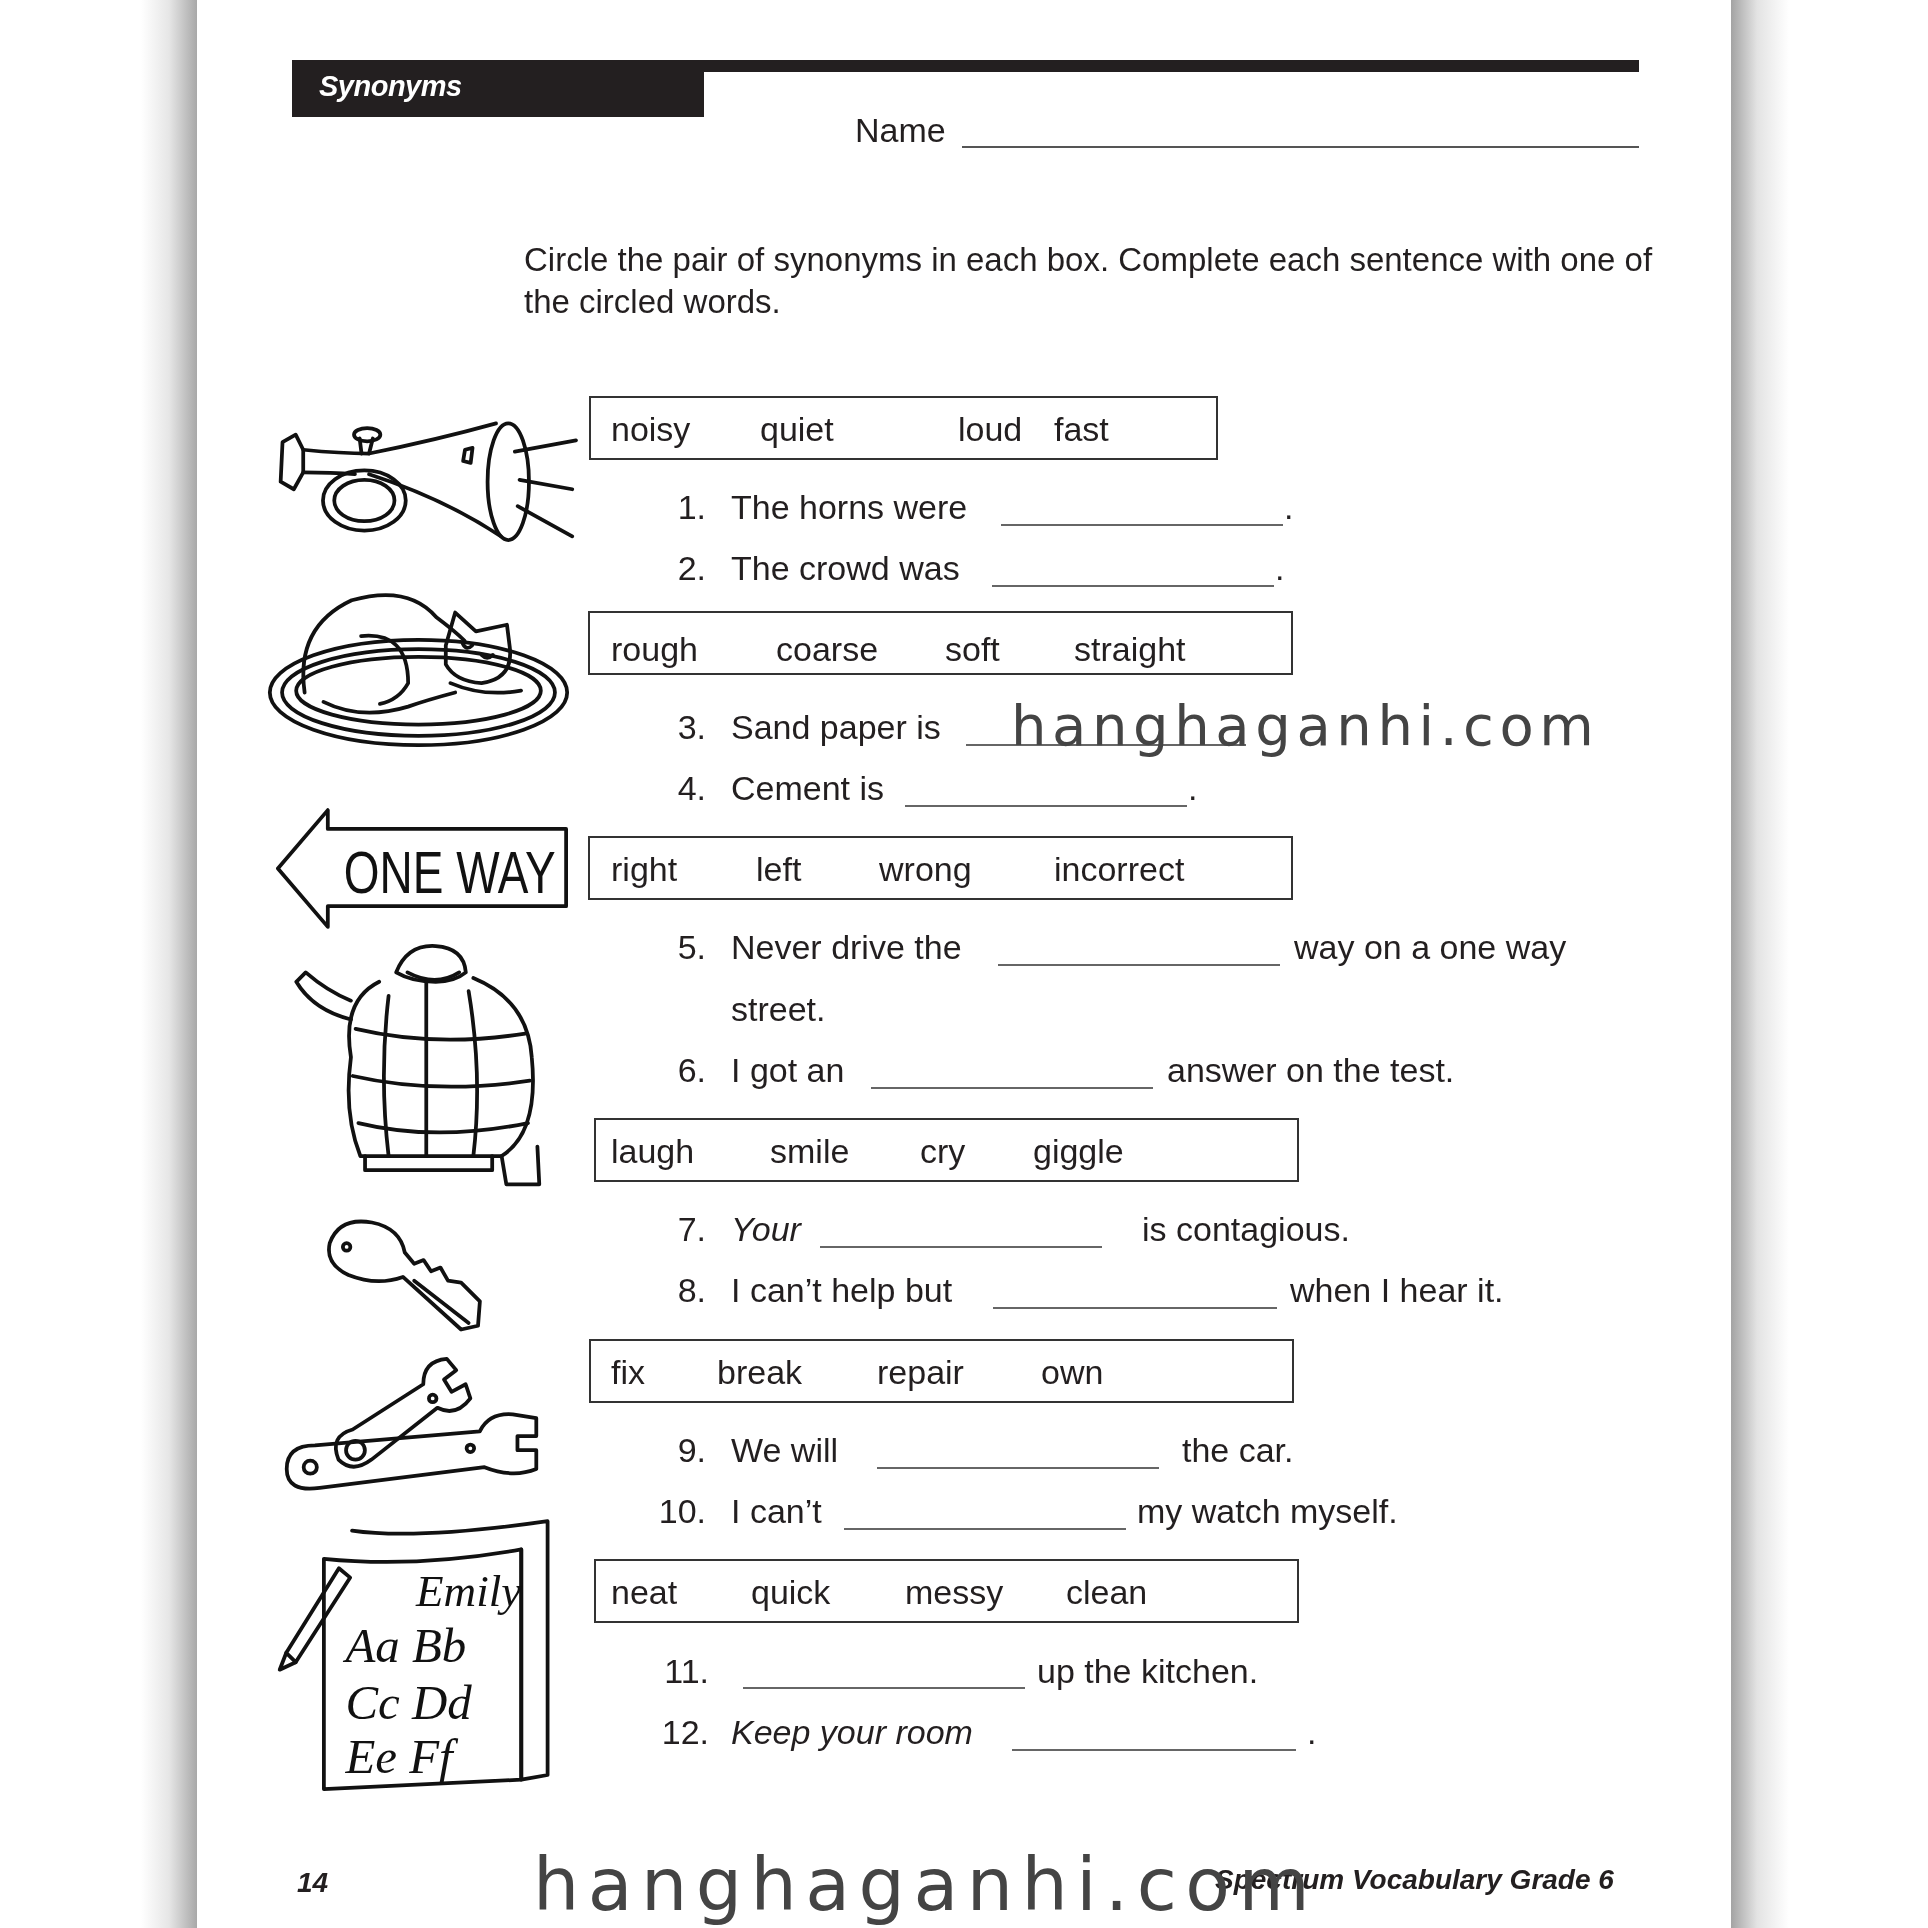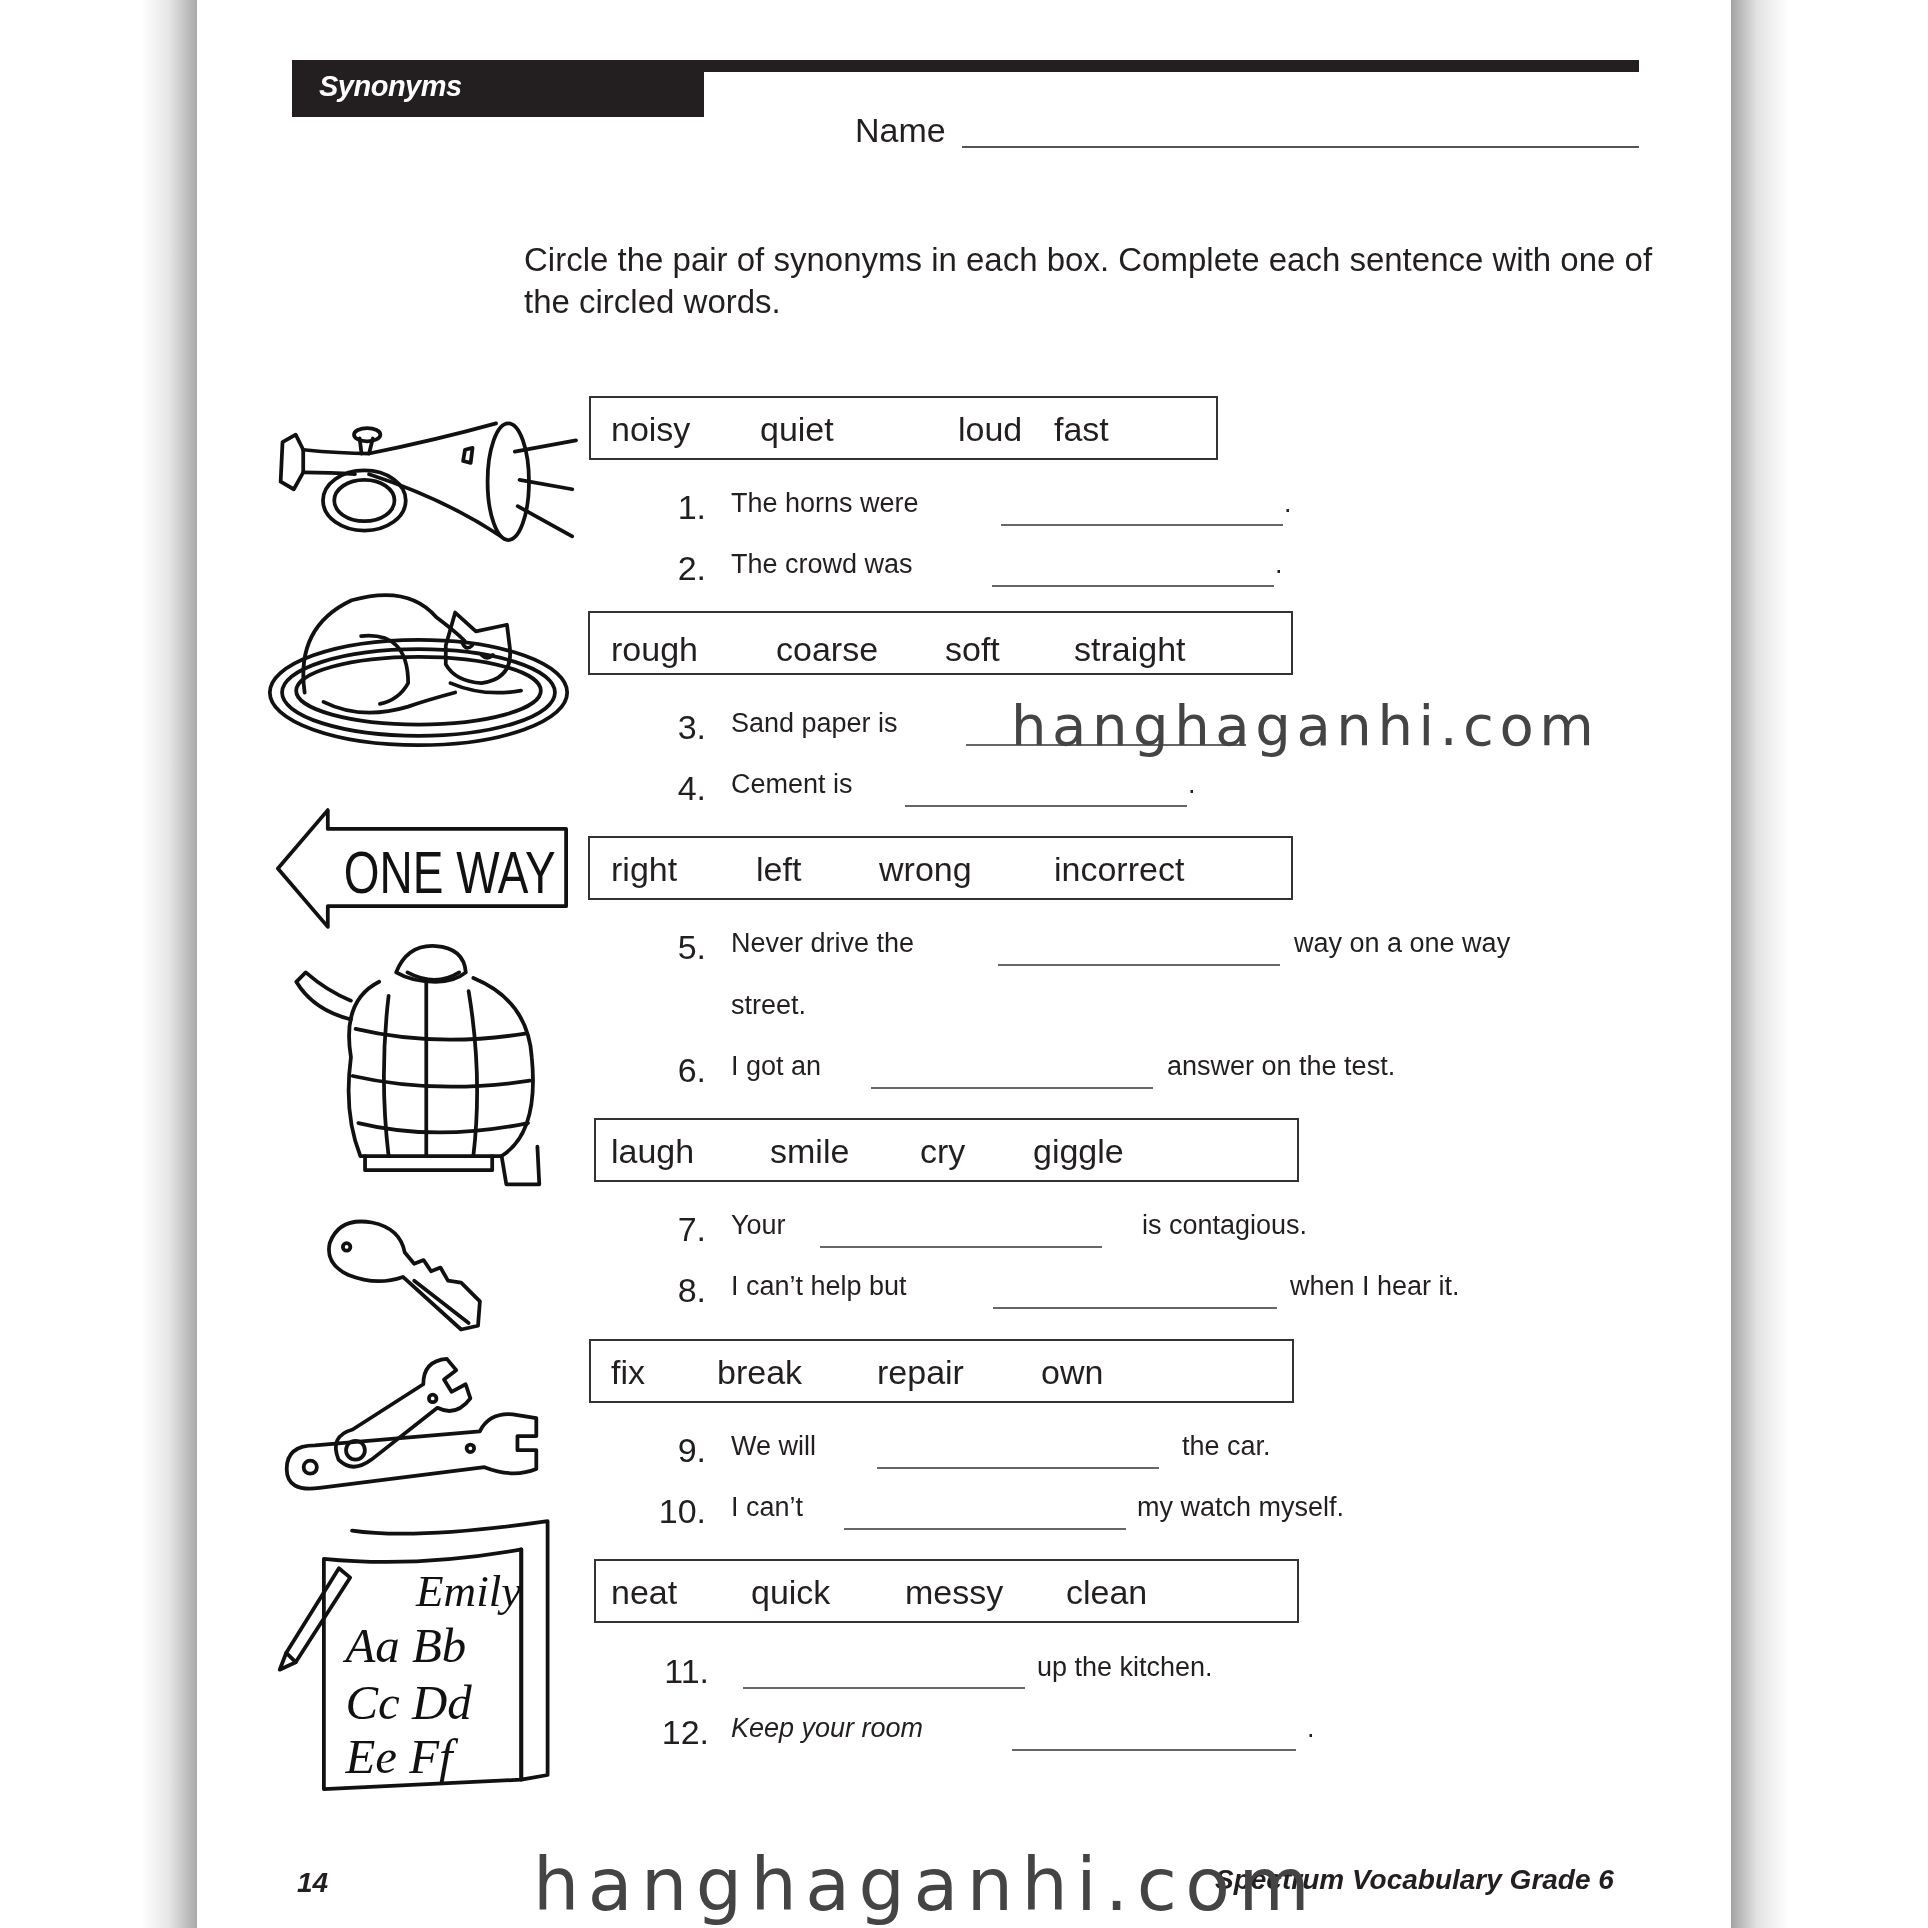--- a/index.html
+++ b/index.html
@@ -34,21 +34,21 @@
 
     .instructions {
       left: 524px; top: 239px; font-size: 33px; line-height: 42px; white-space: normal; width: 1130px;
     }
 
     .wordbox {
       position: absolute; border: 2.4px solid #333; height: 60px; background: #fff;
     }
     .word { position: absolute; font-size: 34px; top: 410px; }
 
-    .sent { position: absolute; font-size: 27px; }
+    .sent { position: absolute; font-size: 34px; }
     .num { position: absolute; font-size: 34px; text-align: right; width: 56px; }
     .blank { position: absolute; height: 1.9px; background: #666; }
 
     .watermark {
       position: absolute; color: #444; font-family: "DejaVu Sans", sans-serif;
       letter-spacing: 5.6px; font-weight: normal;
     }
     .wm-mid { left: 1011px; top: 693px; font-size: 56px; }
     .wm-bot { left: 533px; top: 1842px; font-size: 73px; letter-spacing: 8.5px; }
 
@@ -167,21 +167,21 @@
 <span class="abs word" style="left:920px;top:1132px;">cry</span>
 <span class="abs word" style="left:1033px;top:1132px;">giggle</span>
 
 <svg class="art" style="left:320px;top:1215px;" width="179" height="122" viewBox="0 0 190 130">
   <path d="M10 30 Q20 2 55 8 Q85 14 90 40 L100 52 L110 48 L118 60 L128 56 L136 70 L150 72 L170 92 L168 118 L150 122 L88 66 Q60 76 30 64 Q5 52 10 30 Z"></path>
   <circle cx="28" cy="34" r="4"></circle>
   <path d="M100 70 L158 115"></path>
 </svg>
 
 <span class="num" style="left:650px;top:1210px;">7.</span>
-<span class="abs sent" style="left:731px;top:1210px;">Your</span>
+<span class="abs sent" style="left:731px;top:1210px;font-style:italic;">Your</span>
 <div class="blank" style="left:820px;top:1246px;width:282px;"></div>
 <span class="abs sent" style="left:1114px;top:1210px;margin-left:28px;">is contagious.</span>
 
 <span class="num" style="left:650px;top:1271px;">8.</span>
 <span class="abs sent" style="left:731px;top:1271px;">I can’t help but</span>
 <div class="blank" style="left:993px;top:1307px;width:284px;"></div>
 <span class="abs sent" style="left:1290px;top:1271px;">when I hear it.</span>
 
 <svg class="art" style="left:282px;top:1356px;" width="259" height="146" viewBox="0 0 275 155">
   <path d="M5 120 Q5 95 35 95 L210 80 Q220 60 245 62 L270 66 L270 85 L250 85 L250 100 L270 100 L270 120 Q245 130 215 118 L40 140 Q5 145 5 120 Z"></path>

